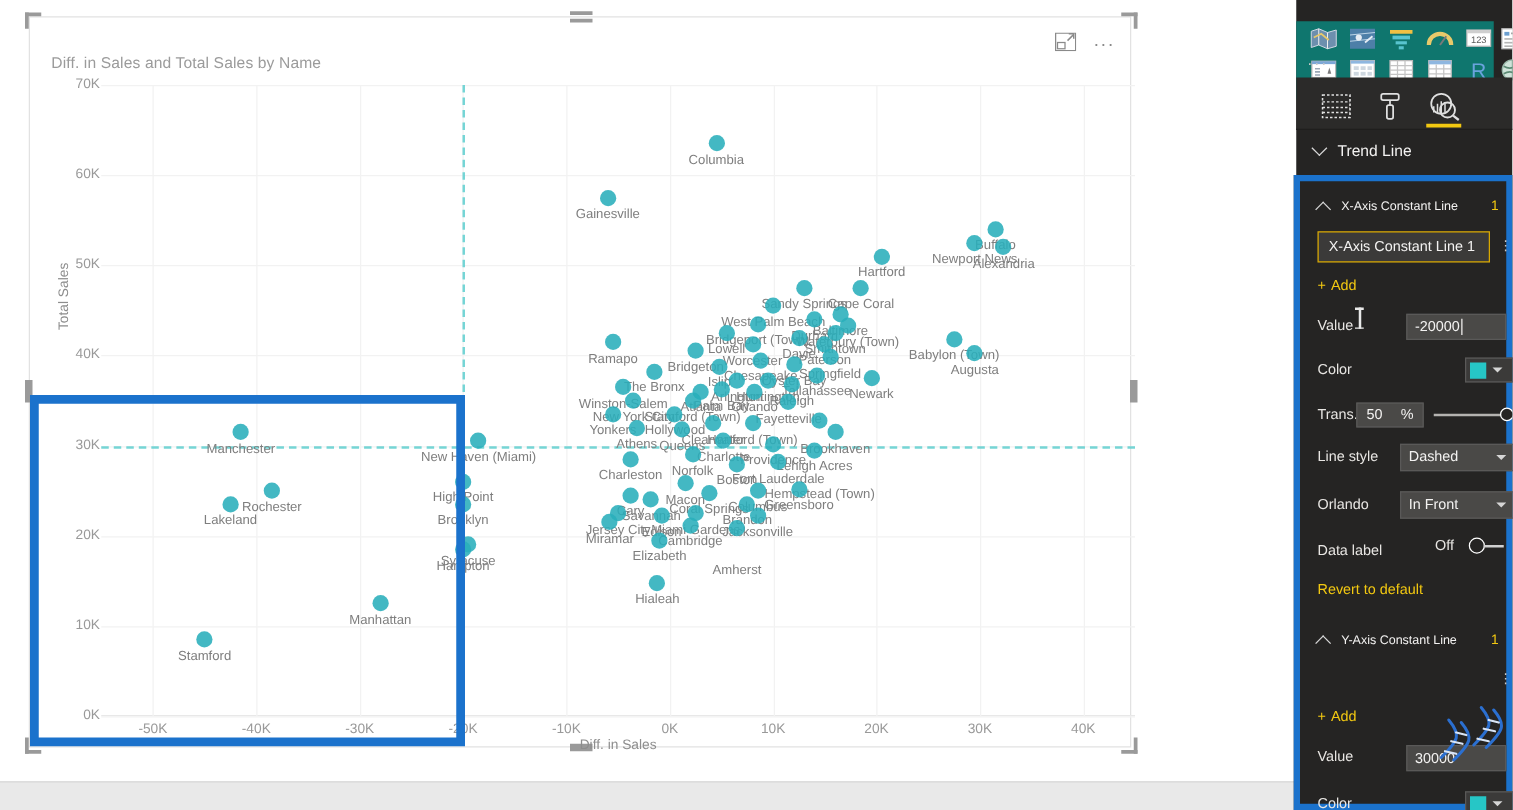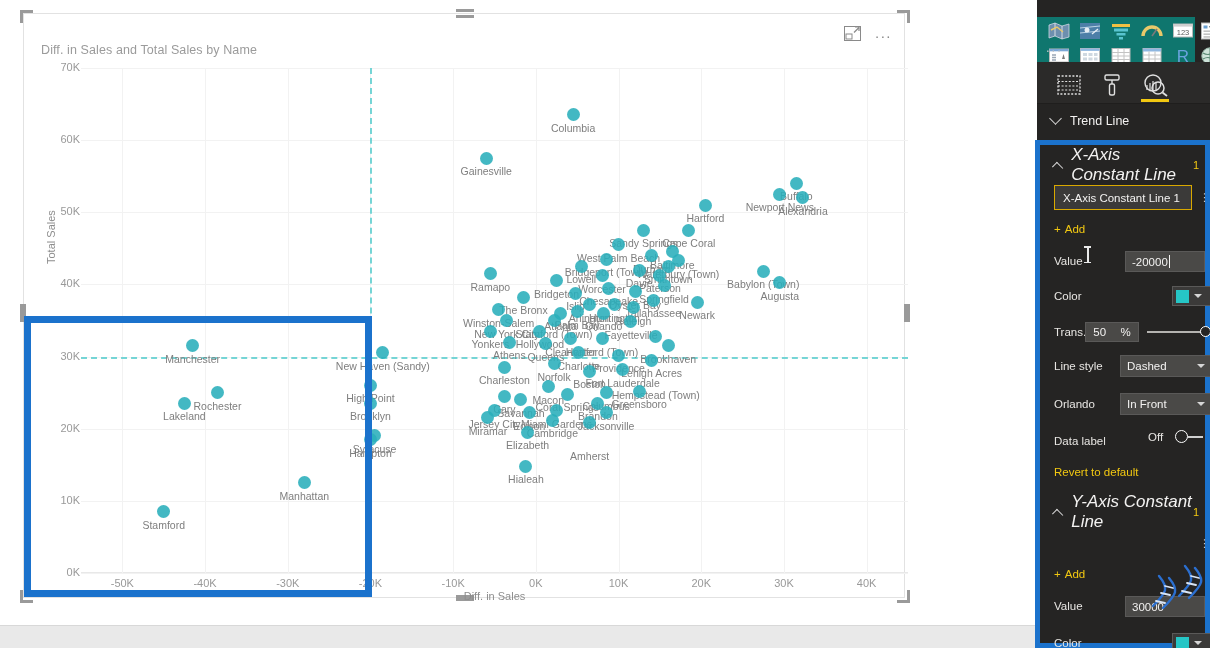--- a/index.html
+++ b/index.html
@@ -163,21 +163,21 @@
   }
   .srow {
     position: absolute; left: 0; width: 165px; height: 26px;
     display: flex; align-items: center;
   }
   .slabel { font-size: 11.5px; color: #e8e6e3; margin-left: 14px; width: 62px; }
   .sec-head {
     position: absolute; left: 0; width: 165px; height: 24px;
     display: flex; align-items: center;
   }
-  .sec-head .sec-title { font-size: 17px; font-style: italic; }
+  .sec-head .sec-title { font-size: 10px; }
   .sec-num { font-size: 11px; color: #f2c811; margin-left: auto; margin-right: 6px; }
 
   .namebox {
     position: absolute; left: 14px; width: 138px; height: 25px;
     background: #3b3a39; border: 1.4px solid #d9a800;
     display: flex; align-items: center; padding-left: 8px;
     font-size: 11.5px; color: #f3f2f1; cursor: text;
   }
   .namebox-dots {
     position: absolute; color: #c8c8c8; font-size: 11px;
@@ -415,21 +415,21 @@
           <div class="ptlabel" style="left: 521.01px; top: 277.536px;">Hartford (Town)</div>
           <div class="pt" title="Hempstead (Town)" style="left: 574.765px; top: 268.371px; background: rgb(41, 174, 187);"></div>
           <div class="ptlabel" style="left: 574.765px; top: 275.371px; margin-top: 46px;">Hempstead (Town)</div>
           <div class="pt" title="Brookhaven" style="left: 587.17px; top: 277.75px; background: rgb(41, 174, 187);"></div>
           <div class="ptlabel" style="left: 587.17px; top: 284.75px;">Brookhaven</div>
           <div class="pt" title="Athens" style="left: 428.386px; top: 274.143px; background: rgb(41, 174, 187);"></div>
           <div class="ptlabel" style="left: 428.386px; top: 281.143px;">Athens</div>
           <div class="pt" title="Queens" style="left: 464.774px; top: 275.586px; background: rgb(41, 174, 187);"></div>
           <div class="ptlabel" style="left: 464.774px; top: 282.586px;">Queens</div>
           <div class="pt" title="New Haven (Town)" style="left: 301.855px; top: 284.964px; background: rgb(41, 174, 187);"></div>
-          <div class="ptlabel" style="left: 301.855px; top: 291.964px;">New Haven (Sandy)</div>
+          <div class="ptlabel" style="left: 301.855px; top: 291.964px;">New Haven (Miami)</div>
           <div class="pt" title="Charlotte" style="left: 497.854px; top: 284.964px; background: rgb(41, 174, 187);"></div>
           <div class="ptlabel" style="left: 497.854px; top: 291.964px;">Charlotte</div>
           <div class="pt" title="Providence" style="left: 537.55px; top: 287.129px; background: rgb(41, 174, 187);"></div>
           <div class="ptlabel" style="left: 537.55px; top: 294.129px;">Providence</div>
           <div class="pt" title="Lehigh Acres" style="left: 570.63px; top: 292.179px; background: rgb(41, 174, 187);"></div>
           <div class="ptlabel" style="left: 570.63px; top: 299.179px;">Lehigh Acres</div>
           <div class="pt" title="Norfolk" style="left: 473.044px; top: 295.786px; background: rgb(41, 174, 187);"></div>
           <div class="ptlabel" style="left: 473.044px; top: 302.786px;">Norfolk</div>
           <div class="pt" title="Charleston" style="left: 423.424px; top: 299.393px; background: rgb(41, 174, 187);"></div>
           <div class="ptlabel" style="left: 423.424px; top: 306.393px;">Charleston</div>

